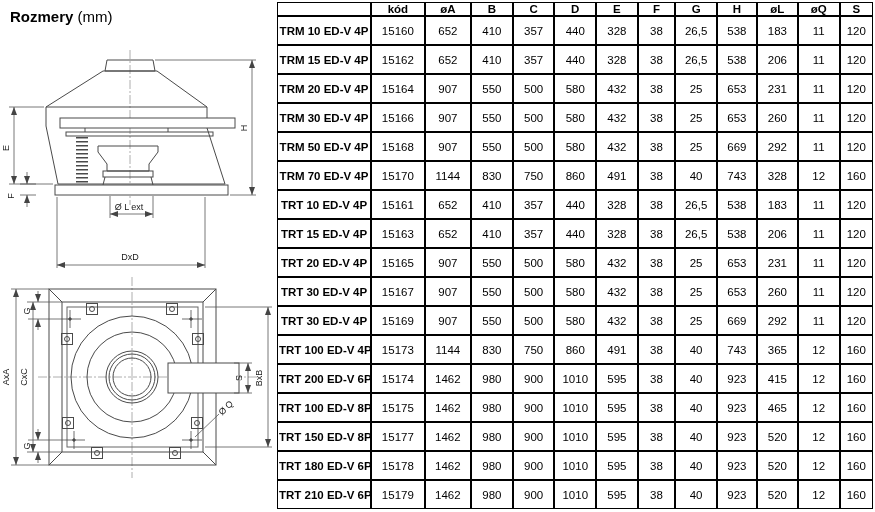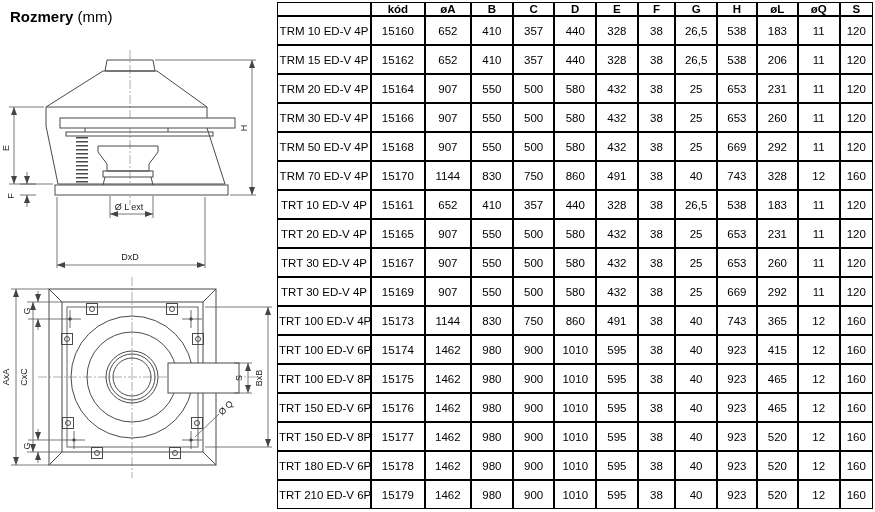--- a/index.html
+++ b/index.html
@@ -7,21 +7,21 @@
   .page{position:relative;width:875px;height:512px;display:flex;}
   .left-panel{position:relative;width:277px;height:512px;flex:0 0 277px;}
   .doc-title{position:absolute;top:8px;left:10px;font-size:15px;white-space:nowrap;}
   .doc-title .b{font-weight:bold;}
   .drawing-svg{position:absolute;top:0;left:0;}
   .right-panel{flex:1 1 auto;padding:2px 2px 18px 0;}
   table.dim-table{width:100%;height:507px;border-collapse:separate;border-spacing:0;table-layout:fixed;}
   .dim-table th,.dim-table td{border:1px solid #000;text-align:center;vertical-align:middle;
       font-size:11.5px;padding:0 1px;overflow:hidden;white-space:nowrap;}
   .dim-table th{font-weight:bold;}
-  .dim-table td.name-cell{font-weight:normal;}
+  .dim-table td.name-cell{font-weight:bold;}
   .dim-svg-text{font-size:9px;fill:#1a1a1a;font-family:"Liberation Sans",sans-serif;}
 </style>
 </head>
 <body>
 
 <div class="page">
 
   <div class="left-panel">
     <div class="doc-title">
       <span class="b">Rozmery</span>
@@ -307,20 +307,35 @@
             <td>440</td>
             <td>328</td>
             <td>38</td>
             <td>26,5</td>
             <td>538</td>
             <td>183</td>
             <td>11</td>
             <td>120</td>
           </tr>
           <tr>
+            <td class="name-cell">TRT 15 ED-V 4P</td>
+            <td>15163</td>
+            <td>652</td>
+            <td>410</td>
+            <td>357</td>
+            <td>440</td>
+            <td>328</td>
+            <td>38</td>
+            <td>26,5</td>
+            <td>538</td>
+            <td>206</td>
+            <td>11</td>
+            <td>120</td>
+          </tr>
+          <tr>
             <td class="name-cell">TRT 20 ED-V 4P</td>
             <td>15165</td>
             <td>907</td>
             <td>550</td>
             <td>500</td>
             <td>580</td>
             <td>432</td>
             <td>38</td>
             <td>25</td>
             <td>653</td>
@@ -367,21 +382,21 @@
             <td>860</td>
             <td>491</td>
             <td>38</td>
             <td>40</td>
             <td>743</td>
             <td>365</td>
             <td>12</td>
             <td>160</td>
           </tr>
           <tr>
-            <td class="name-cell">TRT 100 ED-V 6P</td>
+            <td class="name-cell">TRT 200 ED-V 6P</td>
             <td>15174</td>
             <td>1462</td>
             <td>980</td>
             <td>900</td>
             <td>1010</td>
             <td>595</td>
             <td>38</td>
             <td>40</td>
             <td>923</td>
             <td>415</td>
@@ -397,35 +412,20 @@
             <td>1010</td>
             <td>595</td>
             <td>38</td>
             <td>40</td>
             <td>923</td>
             <td>465</td>
             <td>12</td>
             <td>160</td>
           </tr>
           <tr>
-            <td class="name-cell">TRT 150 ED-V 6P</td>
-            <td>15176</td>
-            <td>1462</td>
-            <td>980</td>
-            <td>900</td>
-            <td>1010</td>
-            <td>595</td>
-            <td>38</td>
-            <td>40</td>
-            <td>923</td>
-            <td>465</td>
-            <td>12</td>
-            <td>160</td>
-          </tr>
-          <tr>
             <td class="name-cell">TRT 150 ED-V 8P</td>
             <td>15177</td>
             <td>1462</td>
             <td>980</td>
             <td>900</td>
             <td>1010</td>
             <td>595</td>
             <td>38</td>
             <td>40</td>
             <td>923</td>

